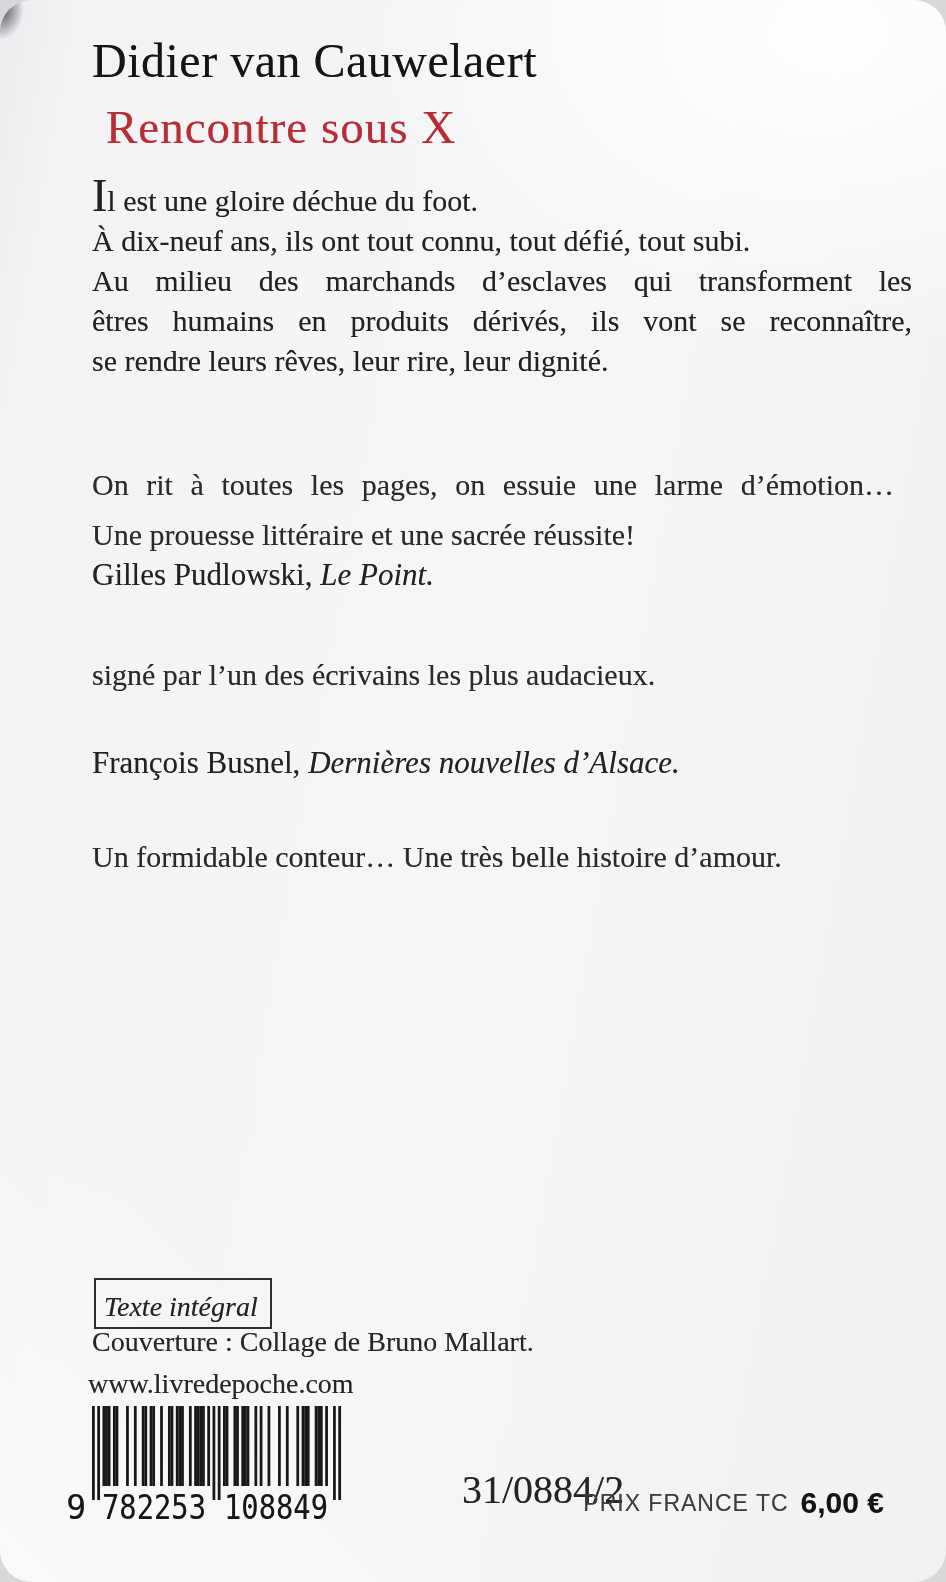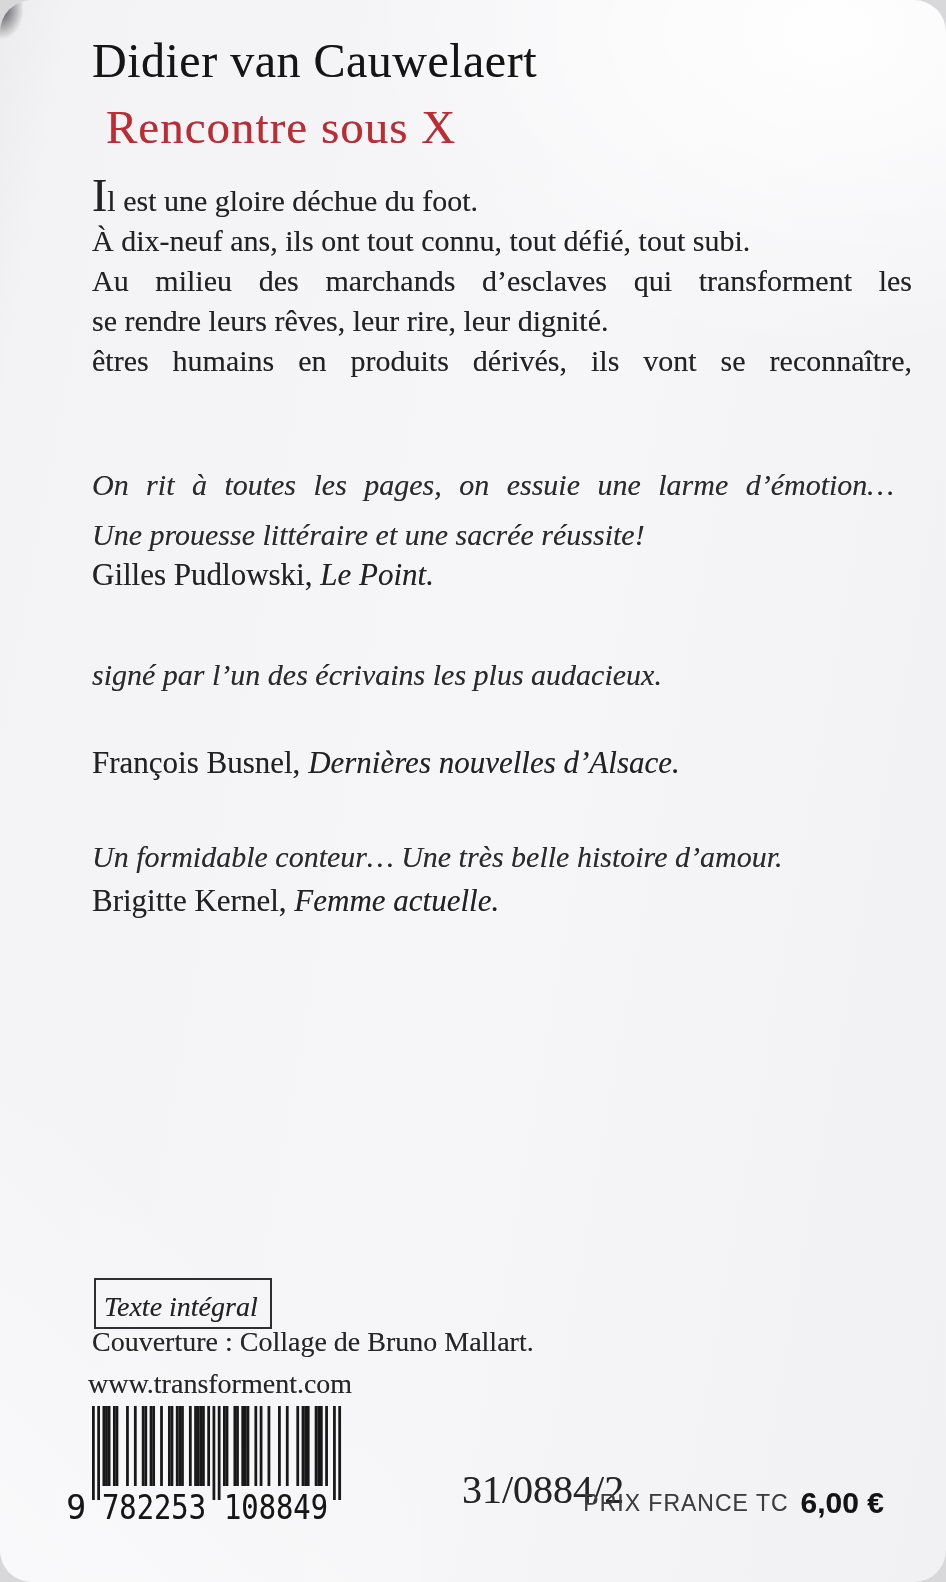--- a/index.html
+++ b/index.html
@@ -15,21 +15,21 @@
   .cover::before{content:"";position:absolute;left:0;bottom:0;width:420px;height:520px;
     background:linear-gradient(45deg, rgba(255,255,255,.5), rgba(255,255,255,0) 60%);pointer-events:none;}
   .corner-mark{position:absolute;top:-8px;left:-6px;width:30px;height:48px;
     background:radial-gradient(ellipse at 25% 35%, rgba(38,38,44,.8), rgba(38,38,44,0) 70%);}
   .author{position:absolute;left:92px;top:30px;font-size:48px;line-height:62px;color:#151515;letter-spacing:.5px;}
   .title{position:absolute;left:106px;top:98px;font-size:47px;line-height:58px;color:#bf2b33;letter-spacing:1px;}
   .synopsis{position:absolute;left:92px;top:176px;width:820px;font-size:30px;line-height:40px;color:#222;}
   .synopsis .line{min-height:40px;}
   .synopsis .line:first-child::first-letter{font-size:46px;}
   .fill{text-align:justify;text-align-last:justify;}
-  .quote{position:absolute;left:92px;width:802px;font-style:italic;font-size:30px;line-height:50px;color:#2a2a2a;}
+  .quote{position:absolute;left:92px;width:802px;font-size:30px;line-height:50px;color:#2a2a2a;}
   .attr{position:absolute;left:92px;width:802px;font-size:31px;line-height:42px;color:#222;}
   .attr .src{font-style:italic;}
   .q1{top:460px}.a1{top:554px;padding-right:22px;width:780px;}
   .q2{top:650px}.a2{top:742px;padding-right:10px;width:792px;}
   .q3{top:832px}.a3{top:880px;padding-right:4px;width:798px;}
   .edition{position:absolute;left:94px;top:1278px;display:inline-block;border:2px solid #2e2e2e;
     padding:11px 12px 4px 8px;font-style:italic;font-size:28px;color:#222;}
   .credit{position:absolute;left:92px;top:1322px;font-size:28px;line-height:40px;color:#262626;}
   .website{position:absolute;left:88px;top:1364px;font-size:28px;line-height:40px;color:#262626;}
   .barcode{position:absolute;left:56px;top:1406px;width:310px;height:120px;}
@@ -45,22 +45,22 @@
 <div class="cover">
   <div class="corner-mark"></div>
 
   <div class="author">Didier van Cauwelaert</div>
   <div class="title">Rencontre sous X</div>
 
   <div class="synopsis">
     <div class="line">Il est une gloire déchue du foot.</div>
     <div class="line">À dix-neuf ans, ils ont tout connu, tout défié, tout subi.</div>
     <div class="line fill">Au milieu des marchands d’esclaves qui transforment les</div>
+    <div class="line fill">êtres humains en produits dérivés, ils vont se reconnaître,</div>
     <div class="line">se rendre leurs rêves, leur rire, leur dignité.</div>
-    <div class="line fill">êtres humains en produits dérivés, ils vont se reconnaître,</div>
   </div>
 
   <div class="quote q1">
     <div class="fill">On rit à toutes les pages, on essuie une larme d’émotion…</div>
     <div>Une prouesse littéraire et une sacrée réussite!</div>
   </div>
   <div class="attr a1">
     <span>Gilles Pudlowski,</span>
     <span class="src">Le Point.</span>
   </div>
@@ -69,28 +69,24 @@
     <div>signé par l’un des écrivains les plus audacieux.</div>
   </div>
   <div class="attr a2">
     <span>François Busnel,</span>
     <span class="src">Dernières nouvelles d’Alsace.</span>
   </div>
 
   <div class="quote q3">
     <div>Un formidable conteur… Une très belle histoire d’amour.</div>
   </div>
-  <div class="attr a3">
-    <span>Brigitte Kernel,</span>
-    <span class="src">Femme actuelle.</span>
-  </div>
 
   <div class="edition">Texte intégral</div>
   <div class="credit">Couverture : Collage de Bruno Mallart.</div>
-  <div class="website">www.transforment.com</div>
+  <div class="website">www.livredepoche.com</div>
 
   <div class="barcode"><svg width="310" height="120">
         <rect x="36.00" y="0" width="2.77" height="94" fill="#181818"></rect>
         <rect x="41.24" y="0" width="2.77" height="94" fill="#181818"></rect>
         <rect x="46.48" y="0" width="2.77" height="80" fill="#181818"></rect>
         <rect x="49.10" y="0" width="2.77" height="80" fill="#181818"></rect>
         <rect x="51.72" y="0" width="2.77" height="80" fill="#181818"></rect>
         <rect x="56.96" y="0" width="2.77" height="80" fill="#181818"></rect>
         <rect x="59.58" y="0" width="2.77" height="80" fill="#181818"></rect>
         <rect x="70.06" y="0" width="2.77" height="80" fill="#181818"></rect>

